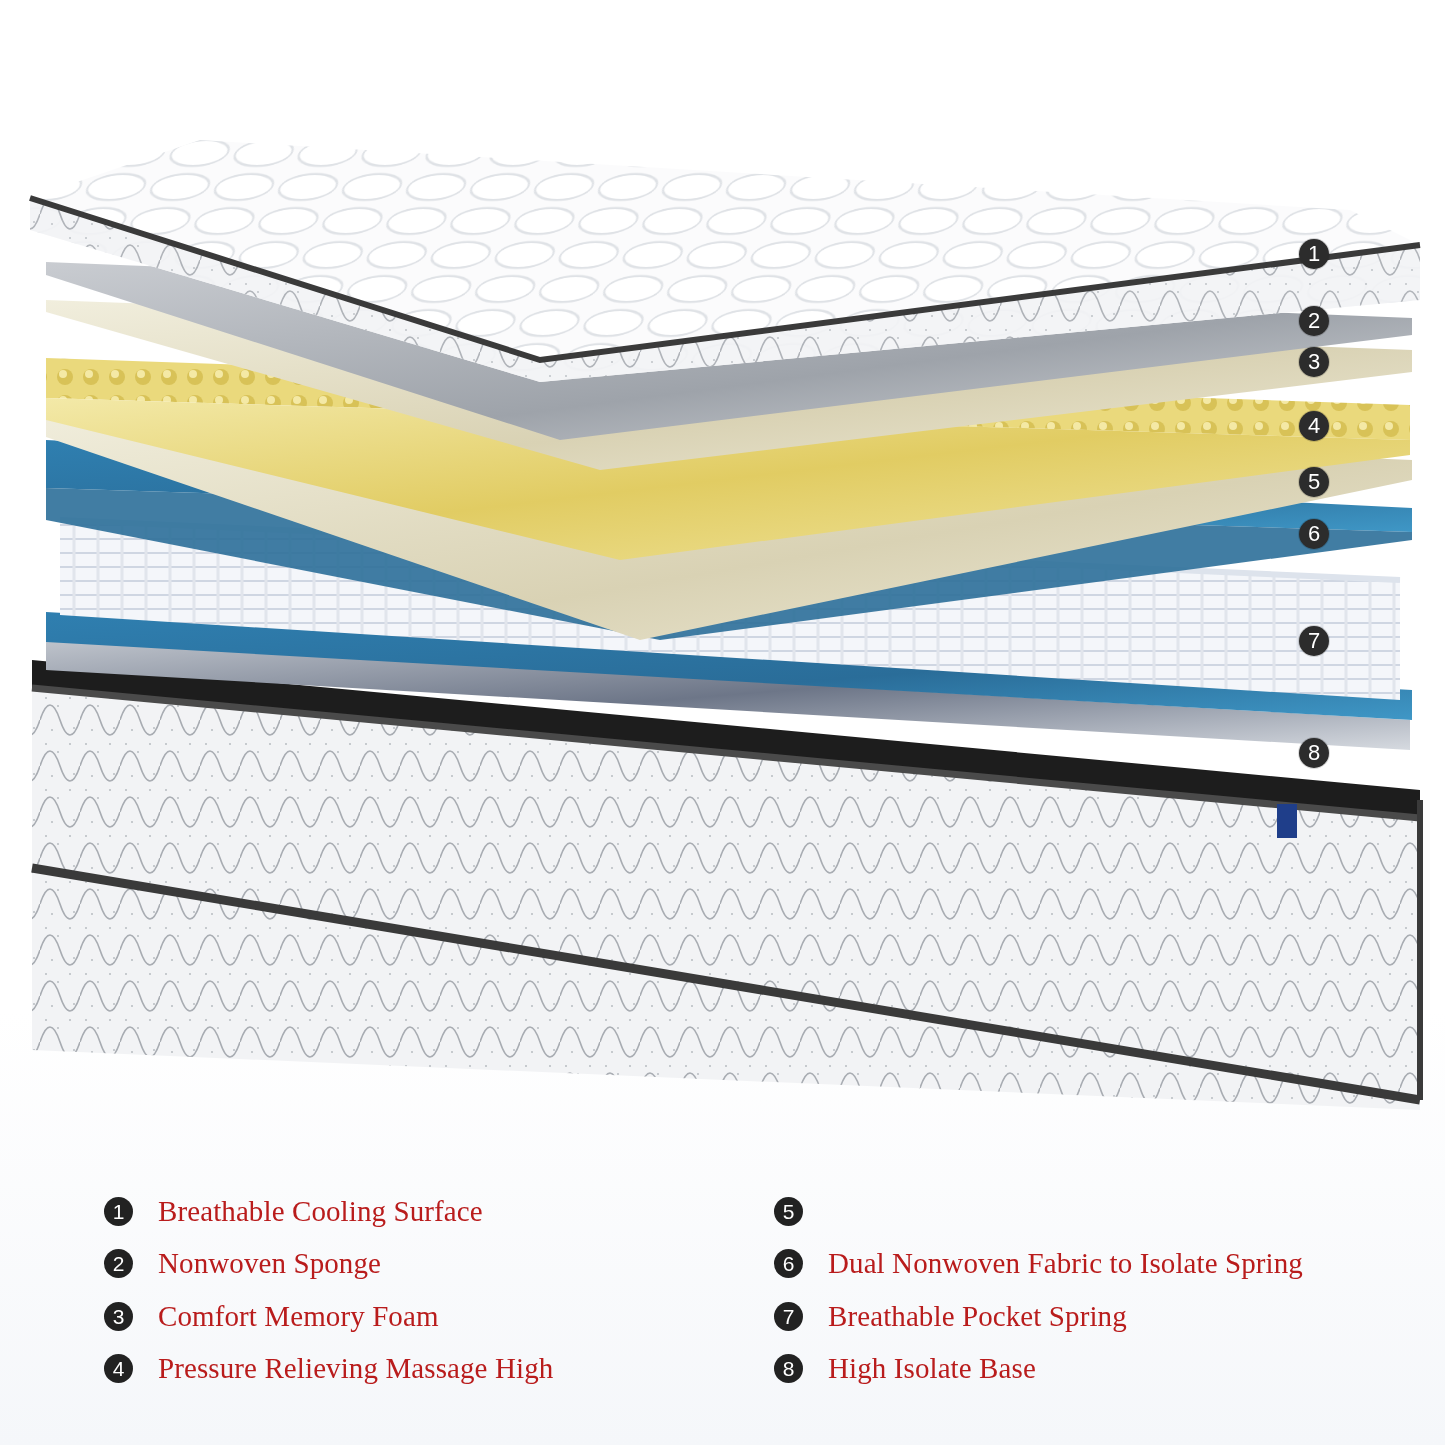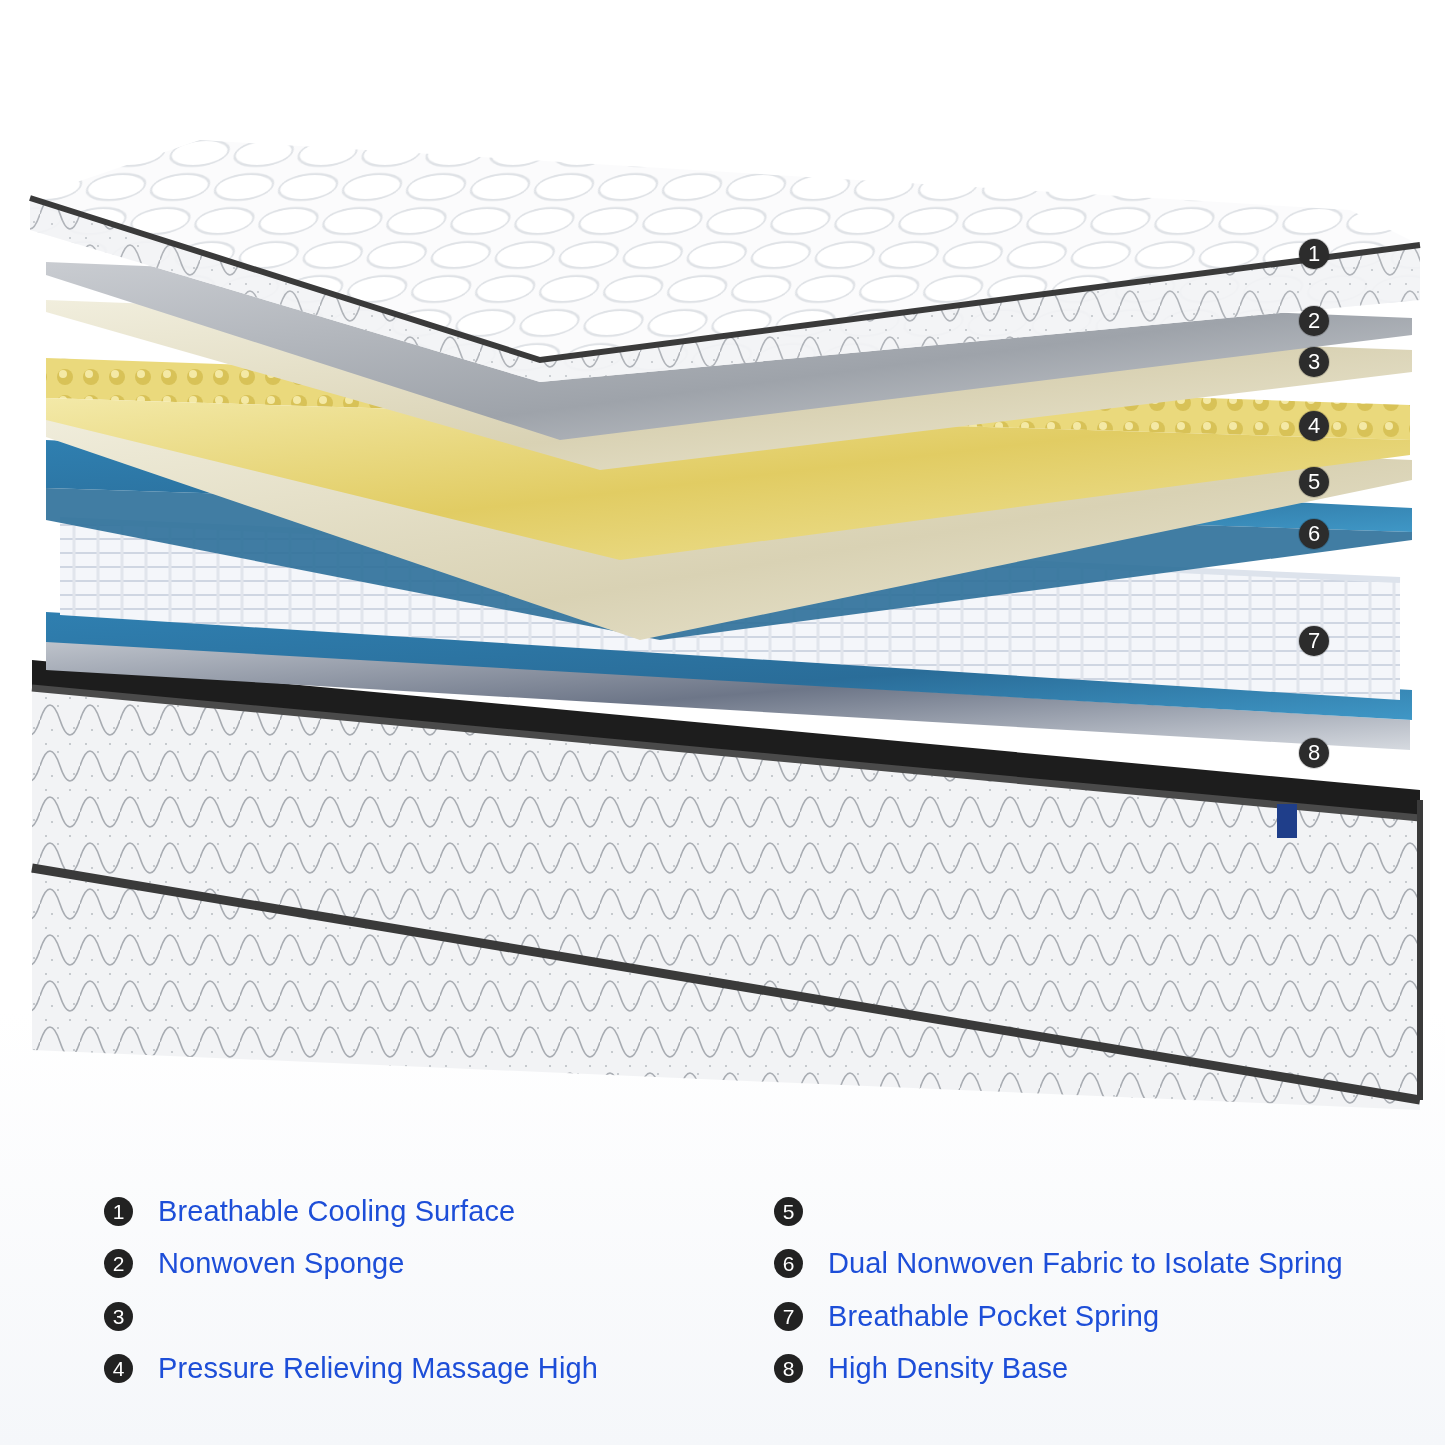--- a/index.html
+++ b/index.html
@@ -20,21 +20,21 @@
   .legend { position: absolute; top: 1185px; left: 0; width: 1445px; height: 230px; }
   .legend-col { position: absolute; top: 0; }
   .legend-col.left { left: 104px; }
   .legend-col.right { left: 774px; }
   .legend-item { height: 52.5px; display: flex; align-items: center; }
   .badge {
     width: 29px; height: 29px; border-radius: 50%; background: #222;
     color: #fff; font-size: 21px; line-height: 29px; text-align: center;
     margin-right: 25px; flex: 0 0 auto;
   }
-  .legend-label { font-size: 29px; color: #1d4ed8; letter-spacing: 0.1px; white-space: nowrap; }
+  .legend-label { font-size: 29px; color: #b91c1c; letter-spacing: 0.1px; white-space: nowrap; font-family: Liberation Serif, serif; }
 </style>
 </head>
 <body>
 
 <div class="stage">
   <svg width="1445" height="1150" viewBox="0 0 1445 1150">
     <defs>
       <linearGradient id="gGray" x1="0" y1="0" x2="1" y2="1">
         <stop offset="0" stop-color="#c9ccd1"></stop>
           <stop offset="0.6" stop-color="#9ea3aa"></stop>
@@ -138,36 +138,37 @@
     <div class="legend-item">
       <span class="badge">1</span>
       <span class="legend-label">Breathable Cooling Surface</span>
     </div>
     <div class="legend-item">
       <span class="badge">2</span>
       <span class="legend-label">Nonwoven Sponge</span>
     </div>
     <div class="legend-item">
       <span class="badge">3</span>
+      <span class="legend-label">Comfort Memory Foam</span>
     </div>
     <div class="legend-item">
       <span class="badge">4</span>
       <span class="legend-label">Pressure Relieving Massage High</span>
     </div>
   </div>
   <div class="legend-col right">
     <div class="legend-item">
       <span class="badge">5</span>
     </div>
     <div class="legend-item">
       <span class="badge">6</span>
       <span class="legend-label">Dual Nonwoven Fabric to Isolate Spring</span>
     </div>
     <div class="legend-item">
       <span class="badge">7</span>
       <span class="legend-label">Breathable Pocket Spring</span>
     </div>
     <div class="legend-item">
       <span class="badge">8</span>
-      <span class="legend-label">High Density Base</span>
+      <span class="legend-label">High Isolate Base</span>
     </div>
   </div>
 </div>
 
 </body></html>

